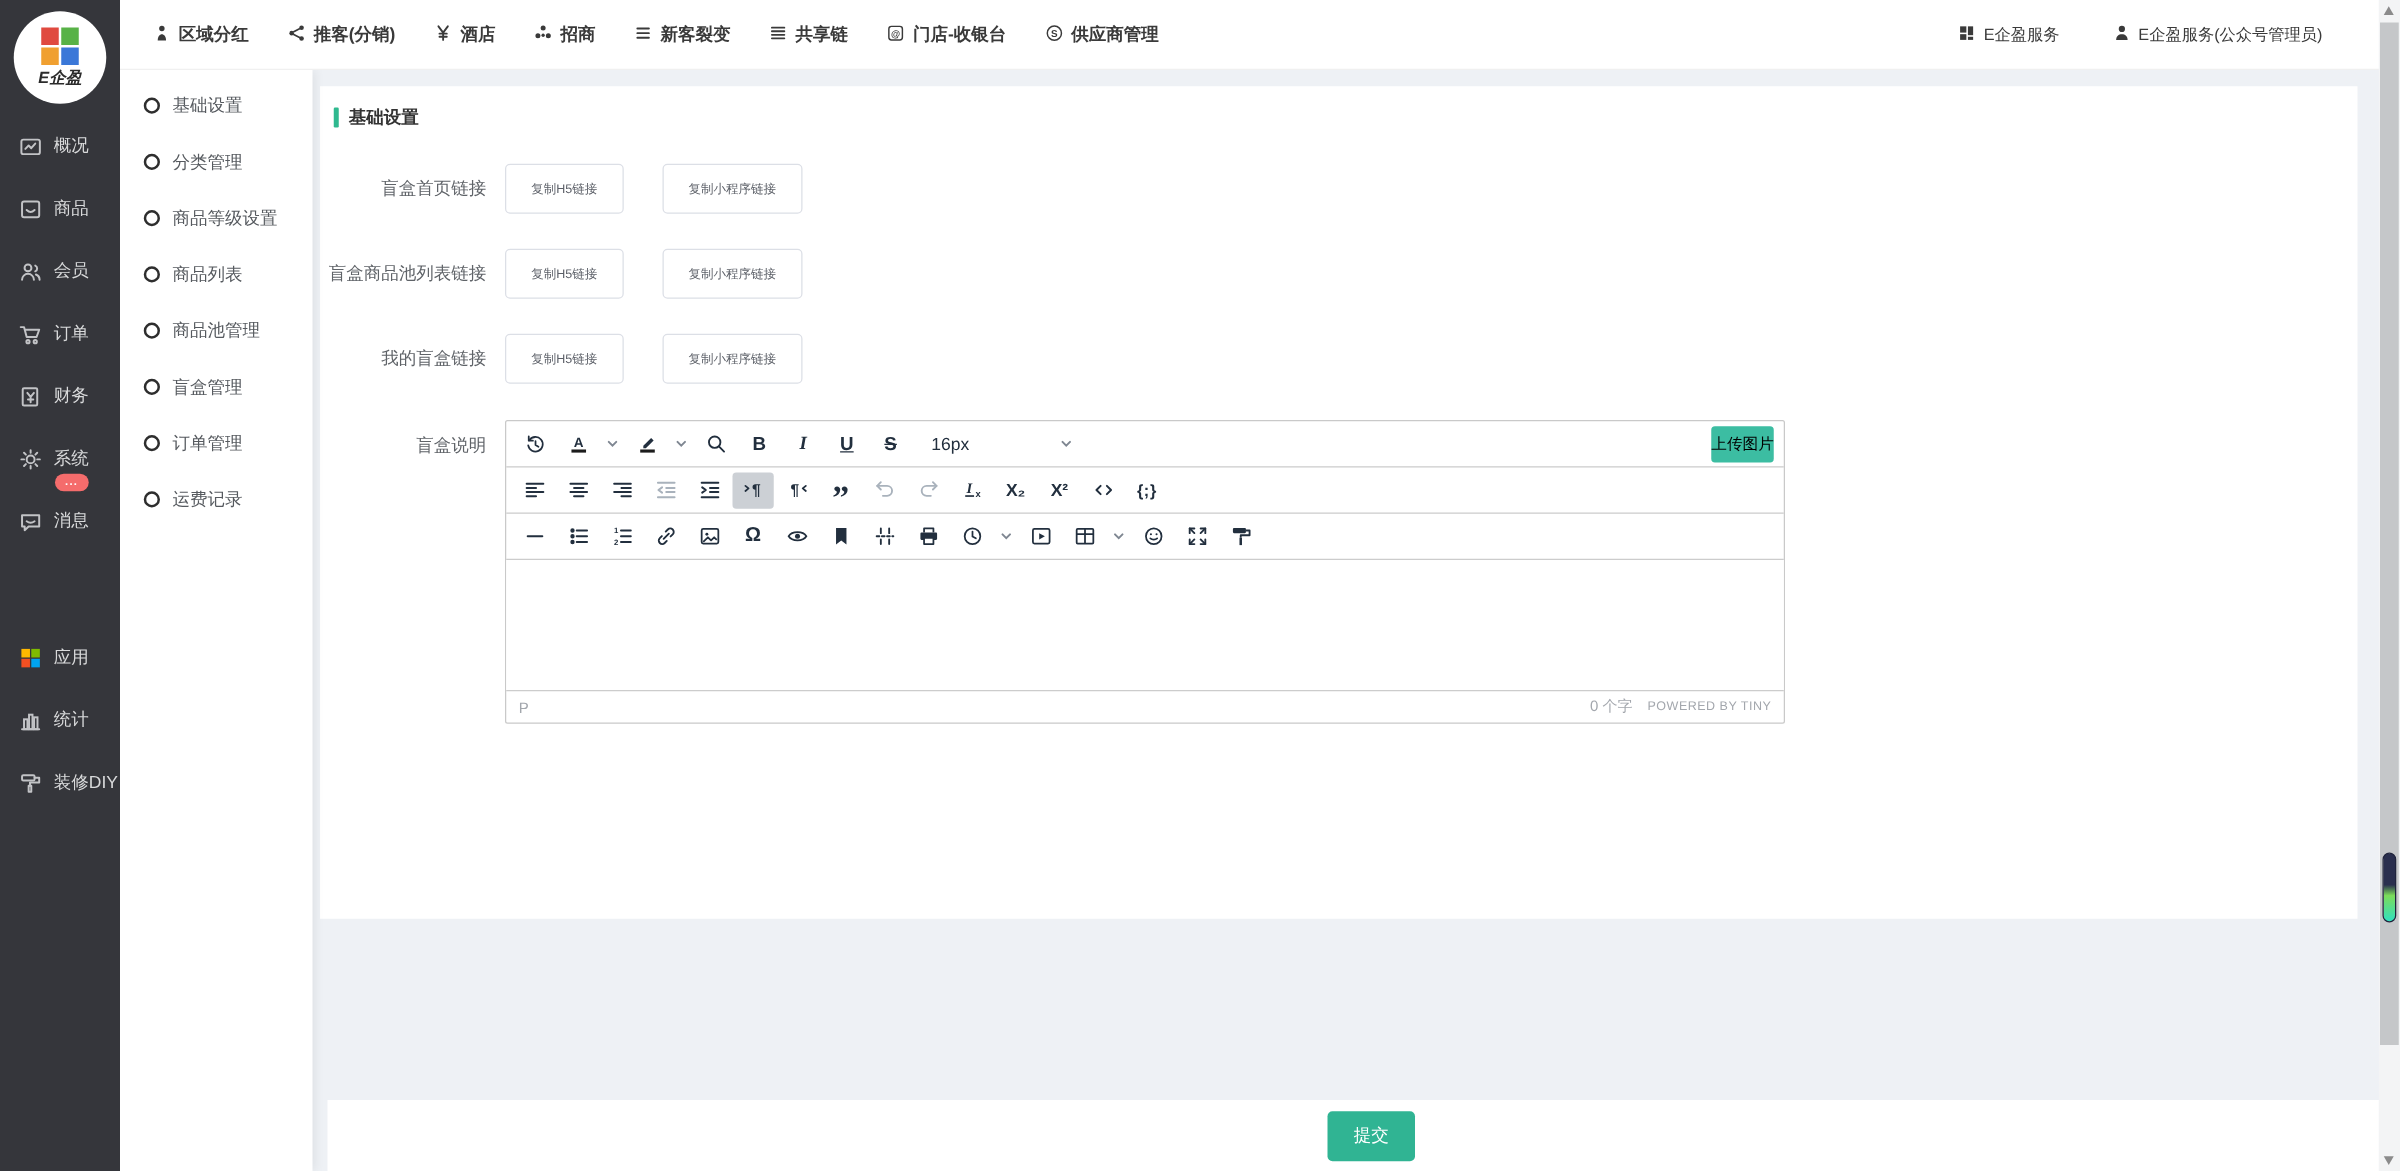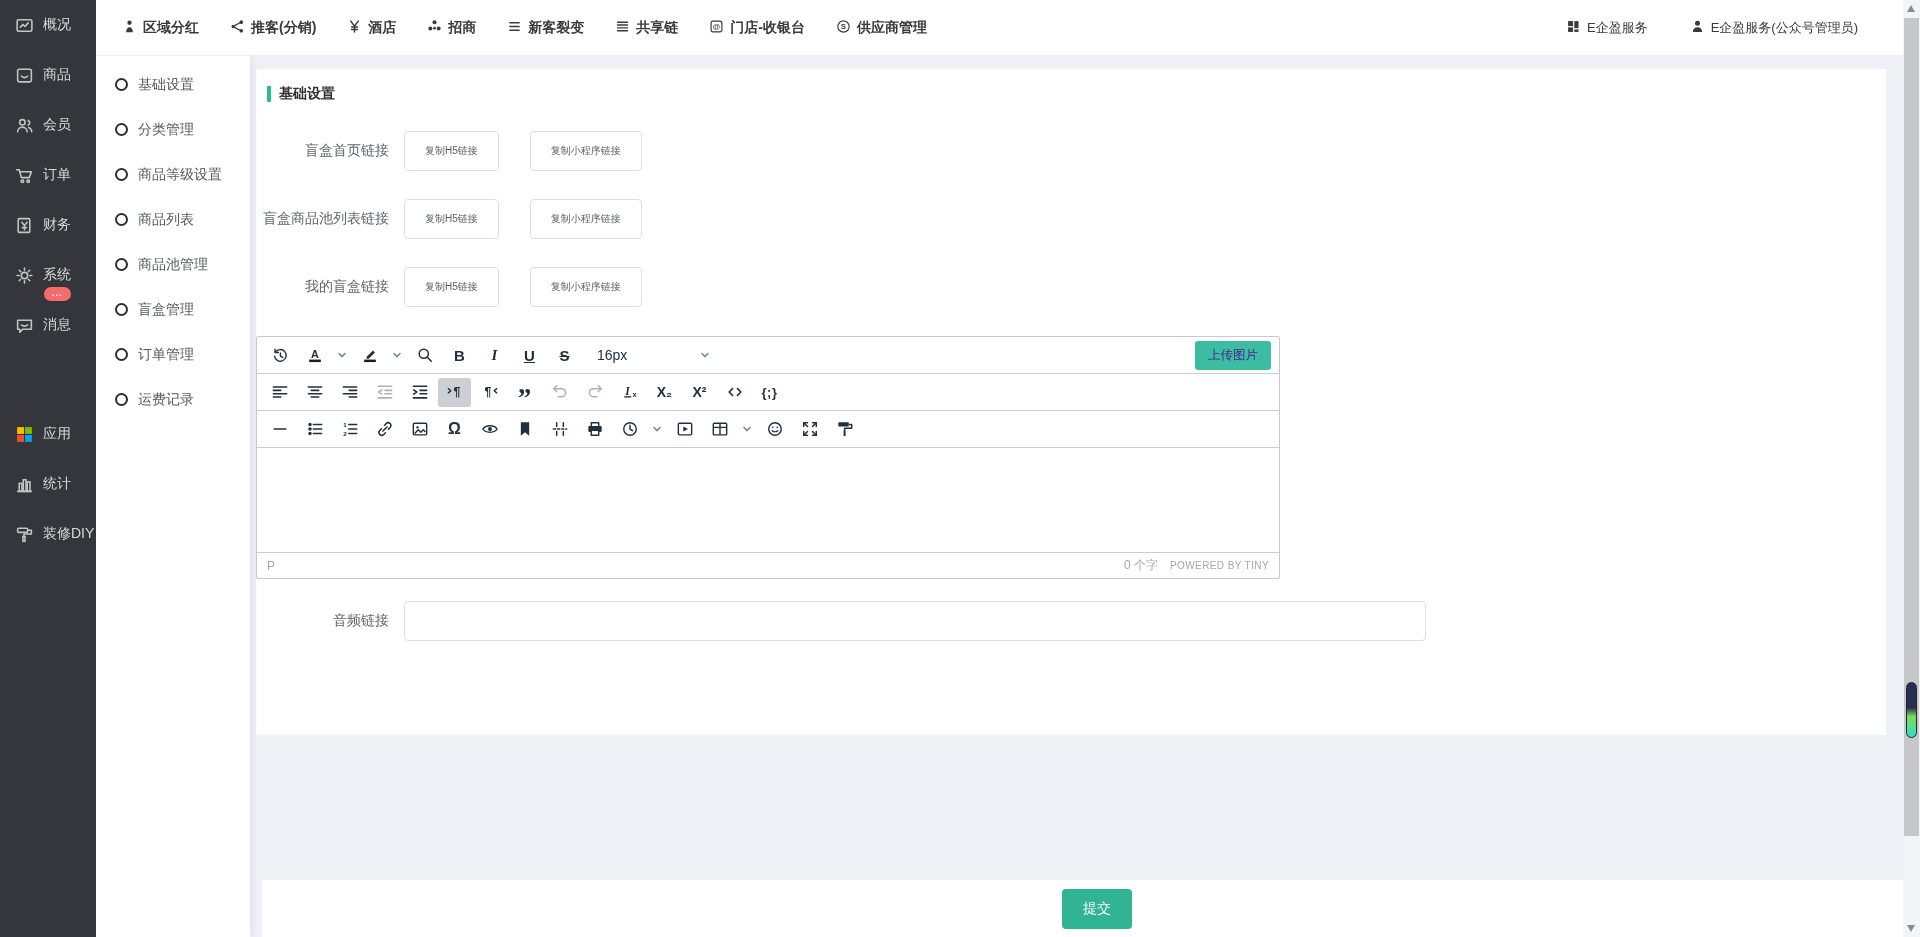--- a/index.html
+++ b/index.html
@@ -56,21 +56,21 @@
   .tb-row { display:flex; align-items:center; padding:0 6px; height:37px; border-bottom:1px solid #ccc; gap:2px; }
   .tbtn { width:33px; height:29px; display:flex; align-items:center; justify-content:center; background:transparent; border:none; border-radius:3px; color:#222f3e; cursor:pointer; padding:0; flex:none; font-family:inherit; }
   .tbtn svg { width:20px; height:20px; }
   .tbtn.disabled { color:#a9b2bc; }
   .tbtn.selected { background:#ccd0d5; }
   .tbtn .tg { font-size:15px; font-weight:700; line-height:1; }
   .chev { width:12px !important; height:12px !important; color:#7f8792; }
   .chev-btn { width:18px; }
   .fontsize-select { display:flex; align-items:center; justify-content:space-between; width:128px; height:29px; margin-left:6px; padding:0 6px 0 8px; border-radius:3px; cursor:pointer; }
   .fontsize-select span { font-size:14px; color:#222f3e; }
-  .upload-btn { margin-left:auto; margin-right:2px; background:#3cbda2; color:#4c1d95; border:none; border-radius:3px; height:29px; padding:0 13px; font-size:12.5px; cursor:pointer; font-family:inherit;text-align:right; }
+  .upload-btn { margin-left:auto; margin-right:2px; background:#3cbda2; color:#000000; border:none; border-radius:3px; height:29px; padding:0 0; font-size:12.5px; cursor:pointer; font-family:inherit;text-align:right; }
   .edit-area { height:104px; background:#fff; cursor:text; }
   .statusbar { border-top:1px solid #ccc; height:26px; display:flex; align-items:center; padding:0 10px; color:#a3a7ad; font-size:12px; }
   .statusbar .right { margin-left:auto; display:flex; align-items:center; gap:12px; }
   .powered { font-size:10px; font-weight:400; letter-spacing:.4px; color:#a3a7ad; }
 
   .audio-input { width:1022px; height:40px; border:1px solid #dcdfe6; border-radius:4px; font-size:14px; padding:0 12px; color:#333; outline:none; font-family:inherit; }
 
   
   .footer { position:absolute; left:12px; top:824px; width:1670px; height:57px; background:#fff; display:flex; align-items:center; justify-content:center; }
   .submit-btn { background:#30b493; color:#fff; border:none; border-radius:4px; font-size:14px; padding:0 21px; height:40px; cursor:pointer; font-family:inherit; }
@@ -81,20 +81,31 @@
   .sb-down { position:absolute; bottom:5px; left:4px; width:0; height:0; border-left:4.5px solid transparent; border-right:4.5px solid transparent; border-top:7px solid #8b8b8b; }
   .sb-thumb { position:absolute; top:18px; left:1px; width:15px; height:818px; background:#c5c7c9; }
   .sb-pill { position:absolute; top:682px; left:3px; width:11px; height:56px; border-radius:6px; background:linear-gradient(180deg,#2a2f4e 0%,#2a2f4e 46%,#7bdc5a 62%,#31e0c0 100%); border:1px solid #20243c; }
 </style>
 </head>
 <body>
 
 <div class="stage">
 
   <div class="rail">
+    <div class="logo-wrap">
+      <div class="logo-circle">
+        <span class="logo-mark">
+          <i style="background:#e04a3f"></i>
+            <i style="background:#58b247"></i>
+            <i style="background:#f0a030"></i>
+            <i style="background:#3b78d8"></i>
+        </span>
+        <span class="logo-text">E企盈</span>
+      </div>
+    </div>
 
     <div class="rail-item">
       <svg viewBox="0 0 18 18" fill="none" stroke="currentColor" stroke-width="1.5" stroke-linecap="round" stroke-linejoin="round">
           <rect x="2" y="3.5" width="14" height="11" rx="1.5"></rect>
           <polyline points="5,10.5 7.5,8 9.5,10 12.5,6.5"></polyline>
         </svg>
       <span>概况</span>
     </div>
     <div class="rail-item">
       <svg viewBox="0 0 18 18" fill="none" stroke="currentColor" stroke-width="1.5" stroke-linecap="round" stroke-linejoin="round">
@@ -308,20 +319,21 @@
         <button class="copy-btn">复制小程序链接</button>
       </div>
 
       <div class="form-row row-links">
         <span class="form-label">我的盲盒链接</span>
         <button class="copy-btn">复制H5链接</button>
         <button class="copy-btn">复制小程序链接</button>
       </div>
 
       <div class="form-row row-editor">
+        <span class="form-label">盲盒说明</span>
         <div class="editor">
 
           <div class="tb-row">
             <button class="tbtn">
                 <svg viewBox="0 0 24 24" fill="none" stroke="currentColor" stroke-width="1.7" stroke-linecap="round" stroke-linejoin="round">
                   <path d="M6 5 v4 h4"></path>
                   <path d="M6.6 8.6 a7 7 0 1 1-1.1 5"></path>
                   <path d="M12.5 9.5 v3.8 l2.8 1.6"></path>
                 </svg>
               </button>
@@ -571,24 +583,20 @@
           <div class="statusbar">
             <span>P</span>
             <span class="right">
               <span>0 个字</span>
               <span class="powered">POWERED BY TINY</span>
             </span>
           </div>
         </div>
       </div>
 
-      <div class="form-row row-audio">
-        <span class="form-label">音频链接</span>
-        <input class="audio-input" type="text" value="" style="">
-      </div>
     </div>
 
     <div class="footer">
       <button class="submit-btn">提交</button>
     </div>
   </div>
 
   <div class="scrollbar">
     <span class="sb-up"></span>
     <span class="sb-thumb"></span>

